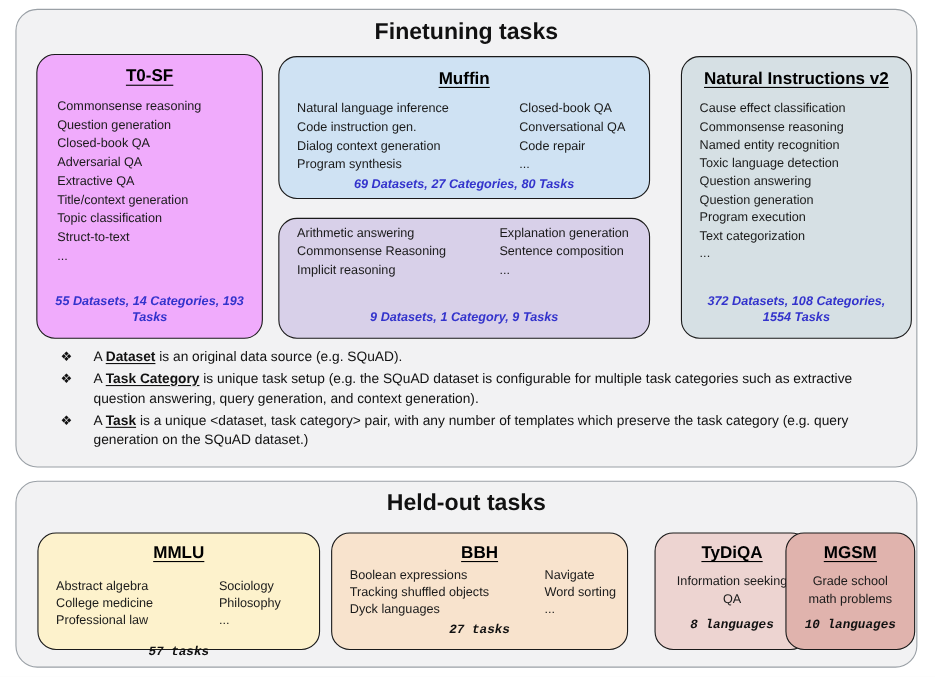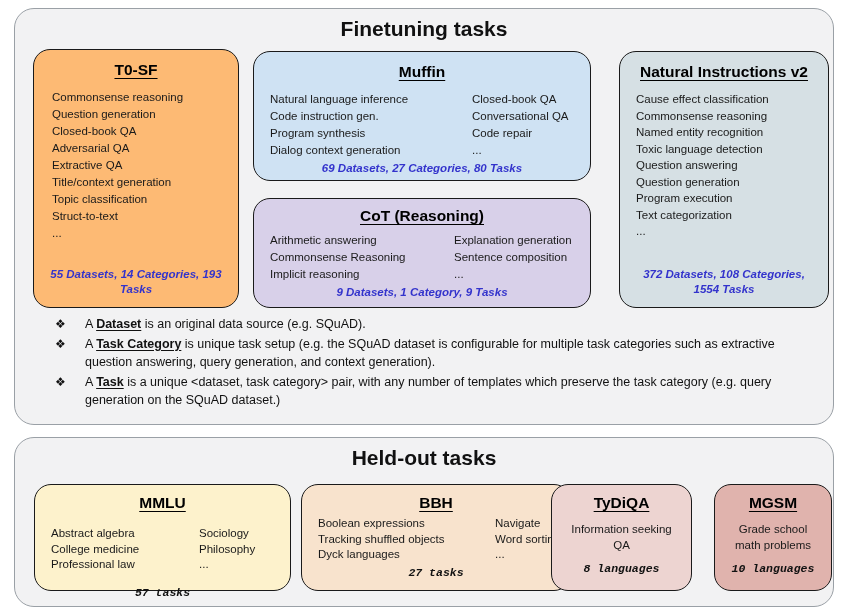--- a/index.html
+++ b/index.html
@@ -47,36 +47,36 @@
   .notes li{display:flex;align-items:flex-start;margin:0 0 1px 0;}
   .note-bullet{width:16px;margin-right:14px;font-size:12px;line-height:18.5px;flex:none;color:#111;}
   .note-text{font-size:12.5px;line-height:18.5px;color:#111;}
   .term{font-weight:bold;text-decoration:underline;text-underline-offset:2px;}
   
   .heldout .box{top:46px;height:107px;padding-top:6px;}
   .heldout .box-title{margin-bottom:4px;}
   .heldout .task-list li{font-size:11.5px;line-height:15.5px;}
   .box.mmlu  {left:19px; width:257px;}
   .box.bbh   {left:286px;width:270px;}
-  .box.tydiqa{left:536px;width:141px;}
+  .box.tydiqa{left:580px;width:141px;}
   .box.mgsm  {left:699px;width:118px;}
   .mmlu .col-left{width:142px;}
   .bbh .col-left{width:172px;}
   .mini-desc{text-align:center;font-size:11.5px;line-height:15.5px;margin-top:6px;}
   .heldout .stats{padding-bottom:4px;}
 </style>
 </head>
 <body>
 
 <div class="page">
 
   <section class="panel finetuning">
     <h1 class="panel-title">Finetuning tasks</h1>
 
-    <div class="box t0sf" style="background: #fdba74;">
+    <div class="box t0sf" style="background: #f0abfc;">
       <h2 class="box-title">T0-SF</h2>
       <ul class="task-list">
         <li>Commonsense reasoning</li>
         <li>Question generation</li>
         <li>Closed-book QA</li>
         <li>Adversarial QA</li>
         <li>Extractive QA</li>
         <li>Title/context generation</li>
         <li>Topic classification</li>
         <li>Struct-to-text</li>
@@ -84,35 +84,34 @@
       </ul>
       <div class="stats">55 Datasets, 14 Categories, 193 Tasks</div>
     </div>
 
     <div class="box muffin" style="background: rgb(207, 226, 243);">
       <h2 class="box-title">Muffin</h2>
       <div class="cols">
         <ul class="task-list col-left">
           <li>Natural language inference</li>
           <li>Code instruction gen.</li>
+          <li>Dialog context generation</li>
           <li>Program synthesis</li>
-          <li>Dialog context generation</li>
         </ul>
         <ul class="task-list col-right">
           <li>Closed-book QA</li>
           <li>Conversational QA</li>
           <li>Code repair</li>
           <li>...</li>
         </ul>
       </div>
       <div class="stats">69 Datasets, 27 Categories, 80 Tasks</div>
     </div>
 
     <div class="box cot" style="background: rgb(216, 208, 233);">
-      <h2 class="box-title">CoT (Reasoning)</h2>
       <div class="cols">
         <ul class="task-list col-left">
           <li>Arithmetic answering</li>
           <li>Commonsense Reasoning</li>
           <li>Implicit reasoning</li>
         </ul>
         <ul class="task-list col-right">
           <li>Explanation generation</li>
           <li>Sentence composition</li>
           <li>...</li>

